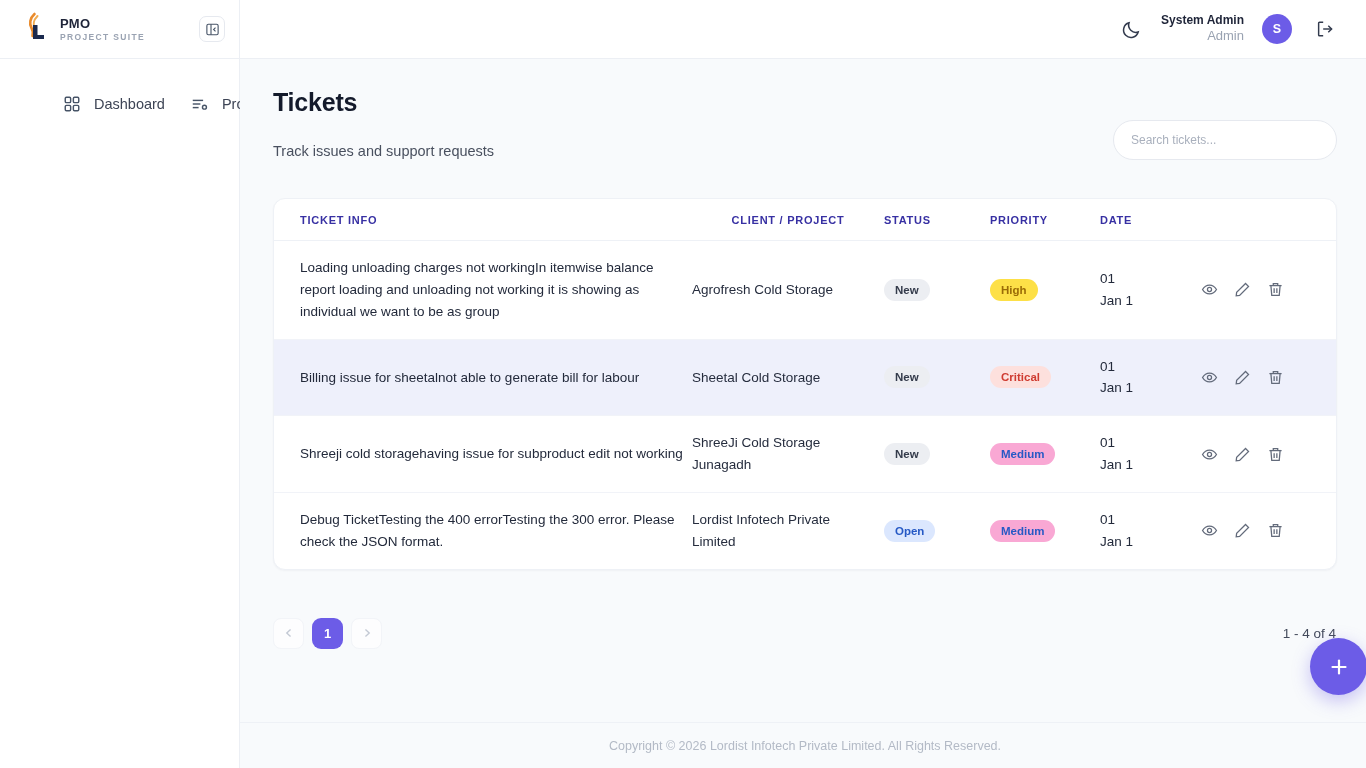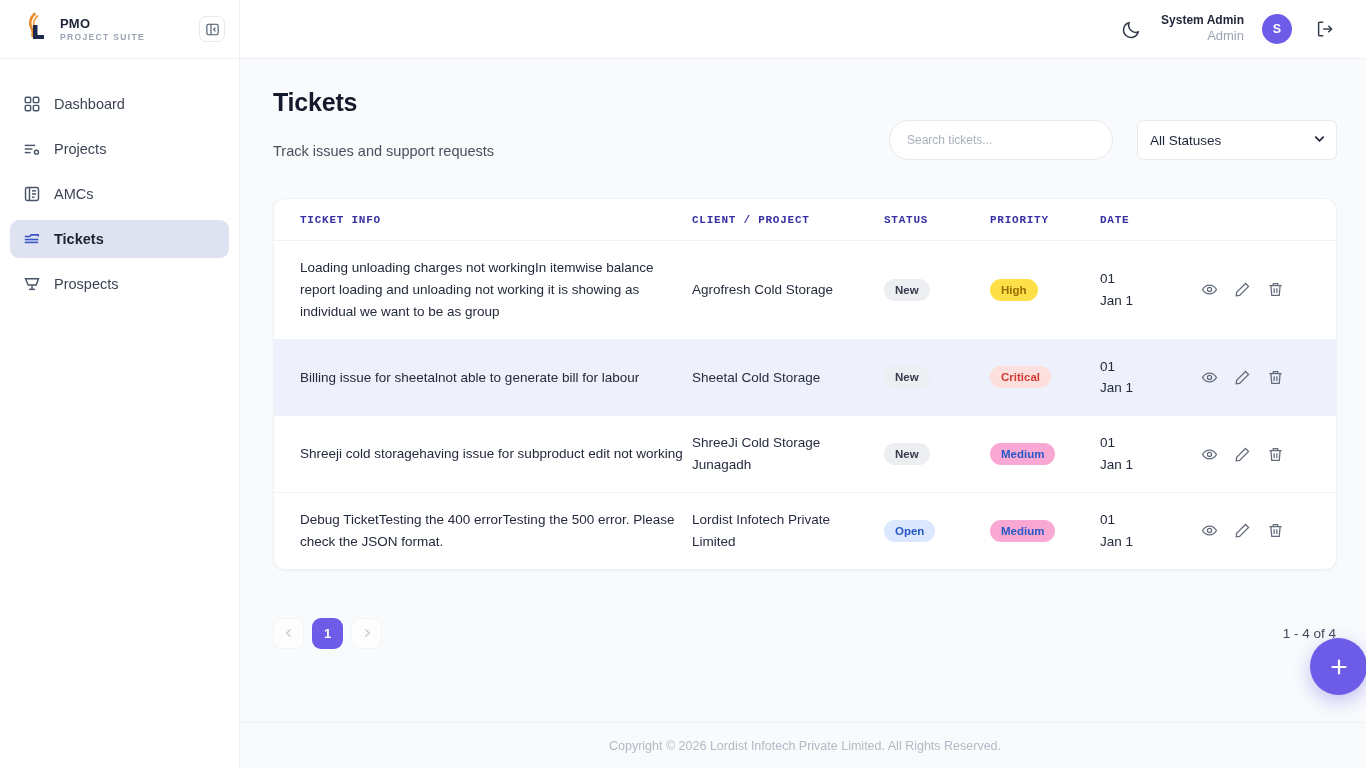--- a/index.html
+++ b/index.html
@@ -35,21 +35,21 @@
     font-size: 8.5px; color: #9aa3b2; letter-spacing: 1.35px;
     font-weight: bold; margin-top: 3px;
   }
   .collapse-btn {
     width: 26px; height: 26px; flex: 0 0 26px;
     border: 1px solid #e6e9ef; border-radius: 7px;
     background: #fff;
     display: flex; align-items: center; justify-content: center;
     cursor: pointer;
   }
-  .nav { padding: 26px 10px 0 10px; display: flex; flex-direction: column; gap: 1px; }
+  .nav { padding: 26px 10px 0 10px; display: flex; gap: 1px; margin-left: 40px; }
   .nav-item {
     display: flex; align-items: center; gap: 13px;
     height: 38px; padding: 0 12px;
     border-radius: 9px;
     color: #3d4455; font-size: 14.5px;
     cursor: pointer;
     margin-bottom: 6px;
   }
   .nav-item .nico { width: 19px; height: 19px; flex: 0 0 19px; display: flex; align-items: center; justify-content: center; }
   .nav-item.active {
@@ -120,24 +120,23 @@
   }
   table { width: 100%; border-collapse: collapse; table-layout: fixed; }
   thead th {
     text-align: left;
     font-size: 11px; font-weight: bold;
     letter-spacing: .75px;
     color: #3730a3;
     padding: 15px 0 14px 0;
     border-bottom: 1px solid #eef1f6;
     text-transform: uppercase;
-    font-family: Liberation Mono, monospace;
   }
   .col-info  { width: 418px; padding-left: 26px !important; }
-  .col-client{ width: 192px; }
+  .col-client{ width: 192px; text-align: center; }
   .col-status{ width: 106px; }
   .col-prio  { width: 110px; }
   .col-date  { width: 100px; }
   .col-act   { width: 136px; }
 
   tbody td {
     border-bottom: 1px solid #f1f3f8;
     padding: 16px 0;
     font-size: 13.5px;
     color: #232a3b;
@@ -317,30 +316,20 @@
 
     <div class="content">
 
       <div class="page-head">
         <div class="head-left">
           <div class="page-title">Tickets</div>
           <div class="page-sub">Track issues and support requests</div>
         </div>
         <div class="filters">
           <input class="search-input" type="text" placeholder="Search tickets..." style="">
-          <div class="select-wrap">
-            <select class="status-select">
-              <option>All Statuses</option>
-            </select>
-            <span class="select-chev">
-              <svg width="13" height="13" viewBox="0 0 14 14" fill="none" stroke="#1e2438" stroke-width="1.8">
-                <polyline points="2.5,5 7,9.5 11.5,5"></polyline>
-              </svg>
-            </span>
-          </div>
         </div>
       </div>
 
       <div class="card">
         <table>
           <thead>
             <tr>
               <th class="col-info">TICKET INFO</th>
               <th class="col-client">CLIENT / PROJECT</th>
               <th class="col-status">STATUS</th>
@@ -462,21 +451,21 @@
                       <path d="M4.6 5.4 L5.6 17 H14.4 L15.4 5.4"></path>
                       <line x1="8.4" y1="8.4" x2="8.4" y2="14"></line>
                       <line x1="11.6" y1="8.4" x2="11.6" y2="14"></line>
                     </svg>
                   </span>
                 </div>
               </td>
             </tr>
 
             <tr>
-              <td class="td-info">Debug TicketTesting the 400 errorTesting the 500 error. Please check the JSON format.</td>
+              <td class="td-info">Debug TicketTesting the 400 errorTesting the 300 error. Please check the JSON format.</td>
               <td class="td-client">Lordist Infotech Private Limited</td>
               <td>
                 <span class="badge b-open">Open</span>
               </td>
               <td>
                 <span class="badge b-medium">Medium</span>
               </td>
               <td class="td-date">
                 <div>01</div>
                 <div>Jan 1</div>

